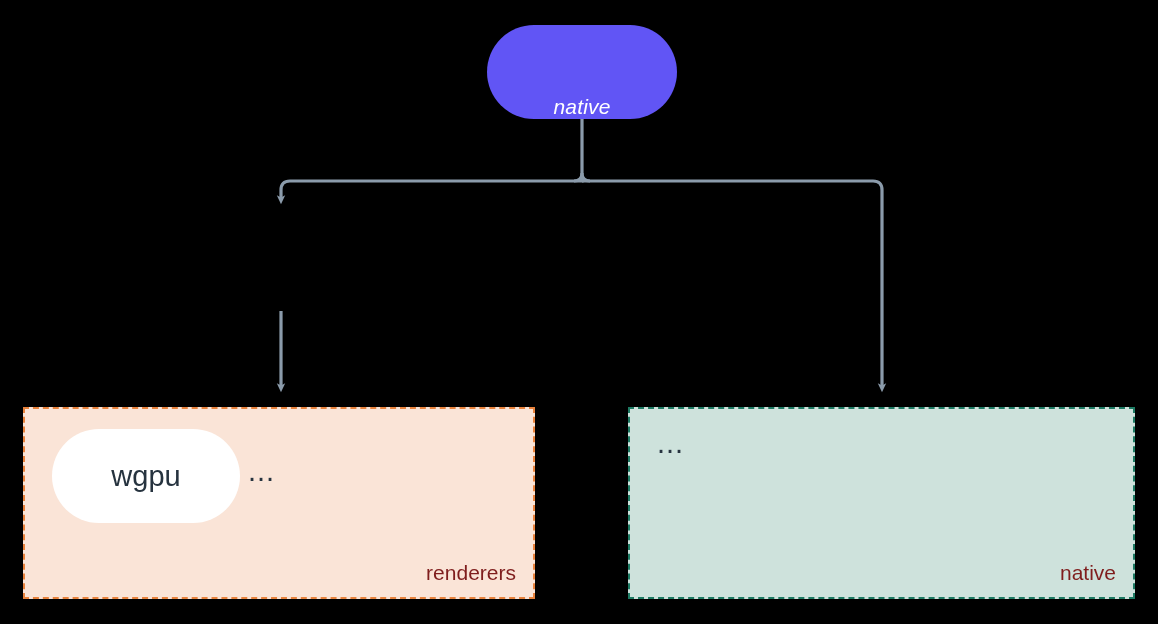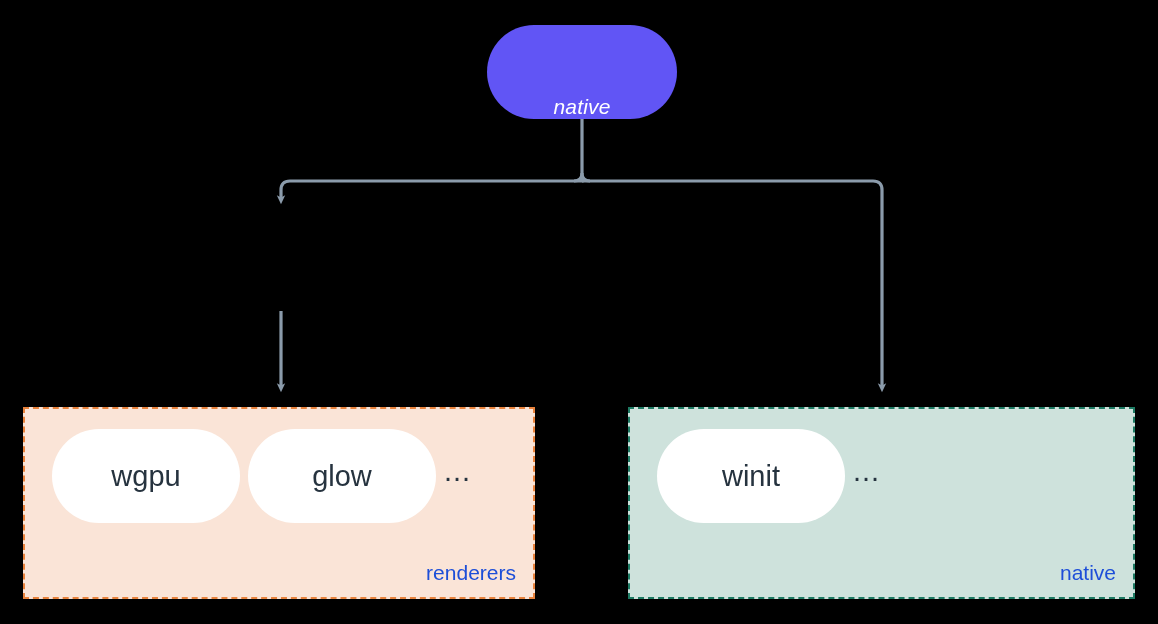--- a/index.html
+++ b/index.html
@@ -106,21 +106,21 @@
     color: #26333f;
     font-size: 29px;
     line-height: 1;
     letter-spacing: 1px;
     padding-bottom: 10px;
   }
   .group-label {
     position: absolute;
     right: 17px;
     bottom: 12px;
-    color: #1d4ed8;
+    color: #7f1d1d;
     font-size: 21px;
     white-space: nowrap;
   }
 </style>
 </head>
 <body>
 
 <div id="canvas">
 
   <svg id="edges" viewBox="0 0 1158 624" xmlns="http://www.w3.org/2000/svg">
@@ -142,31 +142,25 @@
   <div class="node node-native">
     <span>native</span>
   </div>
 
 
   <div class="group group-renderers">
     <div class="group-items">
       <div class="pill">
         <span>wgpu</span>
       </div>
-      <div class="pill">
-        <span>glow</span>
-      </div>
       <div class="ellipsis">...</div>
     </div>
     <div class="group-label">renderers</div>
   </div>
 
   <div class="group group-shells">
     <div class="group-items">
-      <div class="pill">
-        <span>winit</span>
-      </div>
       <div class="ellipsis">...</div>
     </div>
     <div class="group-label">native</div>
   </div>
 
 </div>
 
 </body></html>

